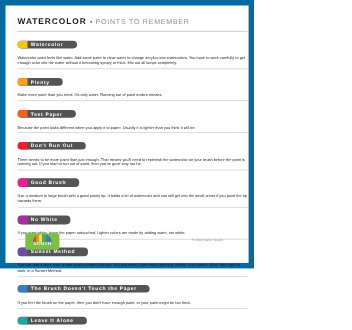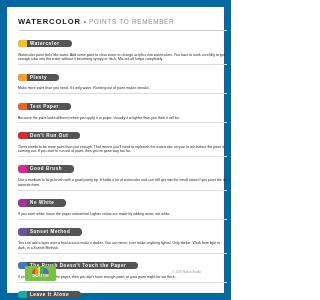--- a/index.html
+++ b/index.html
@@ -11,24 +11,24 @@
     width: 231px;
     height: 300px;
     overflow: hidden;
     font-family: "Liberation Sans", sans-serif;
     position: relative;
   }
   .page {
     position: absolute;
     left: 0; top: 0;
     width: 231px;
-    height: 300px;
+    height: 244px;
     background: #ffffff;
     box-sizing: border-box;
-    border: 7px solid #0369a1;
+    border: 5px solid #0369a1;
   }
   .sheet {
     position: absolute;
     left: 11px;
     top: 10px;
     width: 209px;
     height: 248px;
   }
   
   .title-row {

